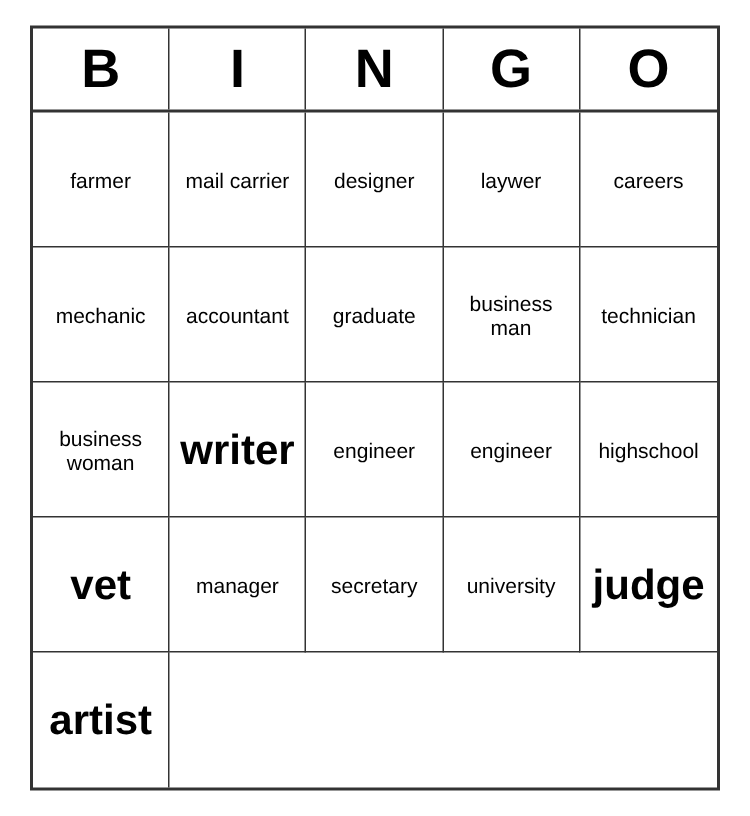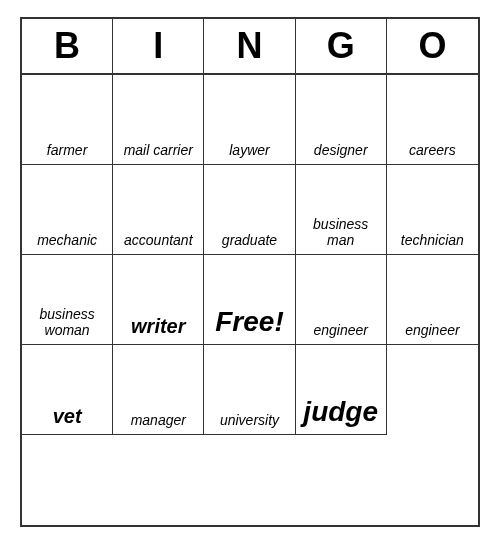--- a/index.html
+++ b/index.html
@@ -45,38 +45,37 @@
       display: grid;
       grid-template-columns: repeat(5, 1fr);
       grid-template-rows: repeat(5, 1fr);
     }
 
     .bingo-cell {
       border-right: 1px solid #333;
       border-bottom: 1px solid #333;
       min-height: 90px;
       display: flex;
-      align-items: flex-end;
+      align-items: center;
       justify-content: center;
       text-align: center;
       padding: 6px 4px;
       font-size: 14px;
-      font-style: italic;
     }
 
     .bingo-cell:nth-child(5n) {
       border-right: none;
     }
 
     .bingo-cell:nth-child(n+21) {
       border-bottom: none;
     }
 
     .bingo-cell.large-text {
-      font-size: 20px;
+      font-size: 28px;
       font-weight: bold;
     }
 
     .bingo-cell.medium-text {
       font-size: 28px;
       font-weight: bold;
     }
 
     .bingo-cell.free {
       font-size: 28px;
@@ -95,24 +94,24 @@
       <div class="bingo-header-cell">O</div>
     </div>
   <div class="bingo-grid">
   <div class="bingo-cell">
         <span>farmer</span>
       </div>
       <div class="bingo-cell">
         <span>mail carrier</span>
       </div>
       <div class="bingo-cell">
-        <span>laywer</span>
+        <span>designer</span>
       </div>
       <div class="bingo-cell">
-        <span>designer</span>
+        <span>laywer</span>
       </div>
       <div class="bingo-cell">
         <span>careers</span>
       </div>
       <div class="bingo-cell">
         <span>mechanic</span>
       </div>
       <div class="bingo-cell">
         <span>accountant</span>
       </div>
@@ -124,35 +123,41 @@
       </div>
       <div class="bingo-cell">
         <span>technician</span>
       </div>
       <div class="bingo-cell">
         <span>business woman</span>
       </div>
       <div class="bingo-cell large-text">
         <span>writer</span>
       </div>
-      <div class="bingo-cell free">
-        <span>Free!</span>
+      <div class="bingo-cell">
+        <span>engineer</span>
       </div>
       <div class="bingo-cell">
         <span>engineer</span>
       </div>
       <div class="bingo-cell">
-        <span>engineer</span>
+        <span>highschool</span>
       </div>
       <div class="bingo-cell large-text">
         <span>vet</span>
       </div>
       <div class="bingo-cell">
         <span>manager</span>
       </div>
       <div class="bingo-cell">
+        <span>secretary</span>
+      </div>
+      <div class="bingo-cell">
         <span>university</span>
       </div>
       <div class="bingo-cell medium-text">
         <span>judge</span>
       </div>
+      <div class="bingo-cell large-text">
+        <span>artist</span>
+      </div>
     </div>
 </div>
 
 </body></html>

